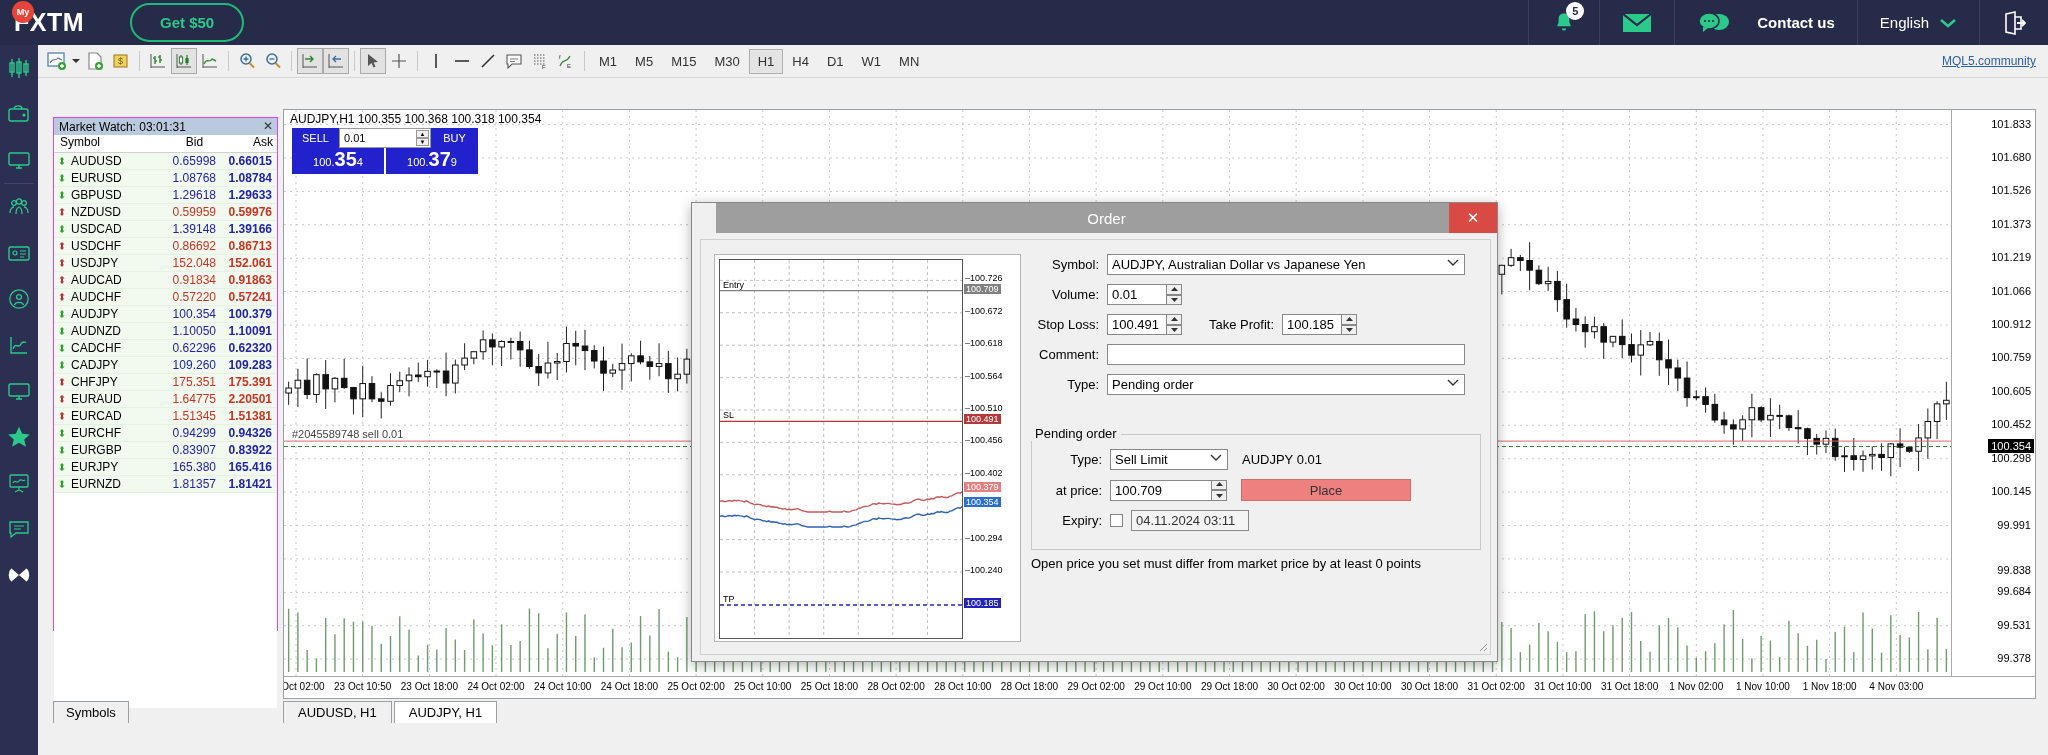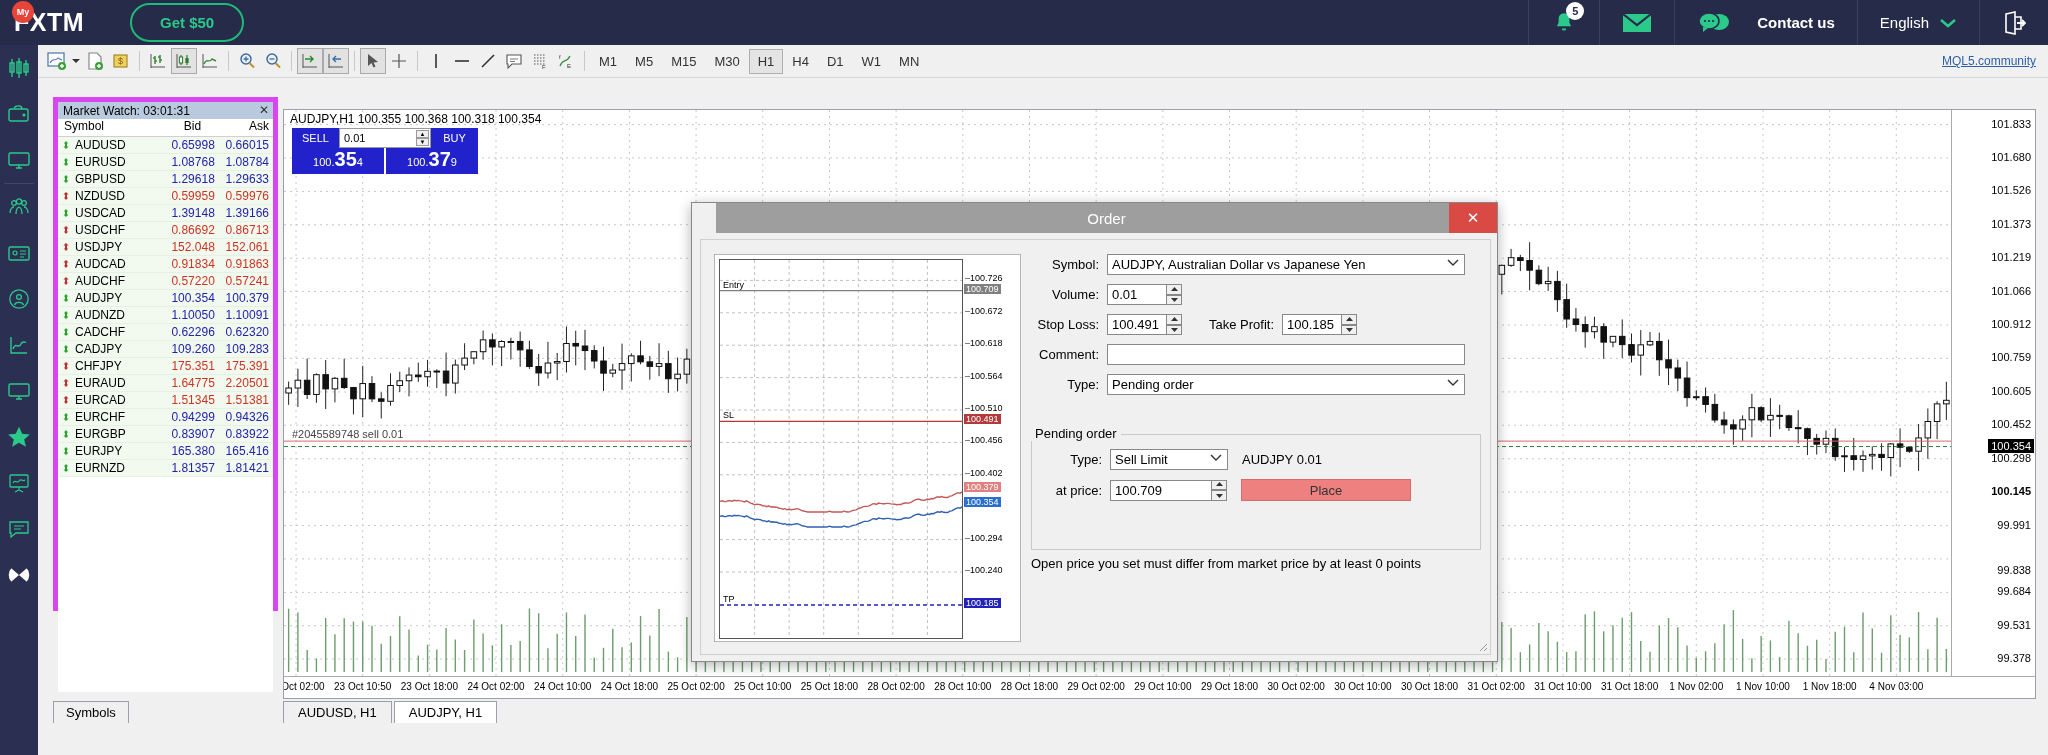--- a/index.html
+++ b/index.html
@@ -49,37 +49,37 @@
   .menu-item { font-size:14px; color:#000; padding:2px 11px; cursor:pointer; }
   #toolbar { height:33px; background:#f0f0f0; display:flex; align-items:center; padding-left:6px; position:relative; border-bottom:1px solid #d8d8d8;}
   .tb-btn { width:26px; height:26px; display:flex; align-items:center; justify-content:center; cursor:pointer; border:1px solid transparent;}
   .tb-btn.sel { border:1px solid #aaa; background:#e2e2e2; }
   .tb-div { width:1px; height:20px; background:#c8c8c8; margin:0 5px; }
   .tf-btn { font-size:13px; color:#333; padding:4px 8px; cursor:pointer; border:1px solid transparent;}
   .tf-btn.active { background:#e4e4e4; border:1px solid #b0b0b0; }
   #mql-link { position:absolute; right:12px; font-size:12px; color:#2f5fa8; text-decoration:underline; cursor:pointer;}
   
   #mw {
-    position:absolute; left:15px; top:52px; width:225px; height:514px;
-    background:#fff; border:5px solid #d946ef;
+    position:absolute; left:15px; top:72px; width:225px; height:514px;
+    background:#fff; border:1px solid #d946ef;
   }
   #mw-title {
     height:17px; background:#b9cade; font-size:12px; color:#000;
     display:flex; align-items:center; padding-left:5px; position:relative;
   }
   #mw-close { position:absolute; right:4px; top:1px; font-size:12px; cursor:pointer; color:#333;}
   #mw-head { height:18px; display:flex; font-size:12px; border-bottom:1px solid #d0d0d0; background:#fff;gap:29px; }
   .mw-h-sym { width:98px; padding-left:6px; }
   .mw-h-bid { width:64px; text-align:right; }
   .mw-h-ask { width:60px; text-align:right; padding-right:4px;}
   .mw-row { height:17px; display:flex; align-items:center; font-size:12px; background:#f2faf0; border-bottom:1px solid #e6f1e3;}
   .mw-sym { width:98px; padding-left:4px; display:flex; align-items:center; color:#000;}
   .arrow { width:8px; height:8px; margin-right:5px; }
   .mw-bid { width:64px; text-align:right; }
-  .mw-ask { width:60px; text-align:right; padding-right:4px;}
+  .mw-ask { width:60px; text-align:right; padding-right:4px;font-weight:bold;}
   #mw-blank { background:#fff; }
   #mw-tabs { position:absolute; left:15px; top:654px; width:225px; height:24px; display:flex; align-items:flex-end;}
   #mw-tab { font-size:13px; padding:3px 12px; border:1px solid #9aa0a6; border-bottom:none; background:#f0f0f0;}
   
   #chart {
     position:absolute; left:245px; top:64px; width:1753px; height:590px;
     background:#fff; border:1px solid #9aa0a6; overflow:hidden;
   }
   #chart-hdr { position:absolute; left:6px; top:2px; font-size:12px; color:#000; z-index:5; white-space:nowrap;}
   #ocp { position:absolute; left:8px; top:18px; width:186px; height:46px; z-index:8; font-family:"Liberation Sans",sans-serif;}
@@ -1287,21 +1287,21 @@
         <div class="pa-lbl" style="top: 40.8923px;">101.680</div>
         <div class="pa-lbl" style="top: 74.4169px;">101.526</div>
         <div class="pa-lbl" style="top: 107.724px;">101.373</div>
         <div class="pa-lbl" style="top: 141.248px;">101.219</div>
         <div class="pa-lbl" style="top: 174.555px;">101.066</div>
         <div class="pa-lbl" style="top: 208.08px;">100.912</div>
         <div class="pa-lbl" style="top: 241.387px;">100.759</div>
         <div class="pa-lbl" style="top: 274.912px;">100.605</div>
         <div class="pa-lbl" style="top: 308.218px;">100.452</div>
         <div class="pa-lbl" style="top: 341.743px;">100.298</div>
-        <div class="pa-lbl" style="top: 375.05px; font-weight: bold;">100.145</div>
+        <div class="pa-lbl" style="top: 375.05px;">100.145</div>
         <div class="pa-lbl" style="top: 408.575px;">99.991</div>
         <div class="pa-lbl" style="top: 454px;">99.838</div>
         <div class="pa-lbl" style="top: 475.406px;">99.684</div>
         <div class="pa-lbl" style="top: 508.713px;">99.531</div>
         <div class="pa-lbl" style="top: 542.02px;">99.378</div>
         <div id="cur-price-tag" style="top: 328.552px;">100.354</div>
       </div>
     <div id="time-axis">
         <div class="ta-lbl" style="left: 12px;">23 Oct 02:00</div>
         <div class="ta-lbl" style="left: 78.68px;">23 Oct 10:50</div>
@@ -1493,20 +1493,27 @@
                   </svg>
                 </div>
               <div>
                   <svg width="7" height="5" viewBox="0 0 7 5">
                     <path d="M0 1 L3.5 5 L7 1 Z" fill="#333"></path>
                   </svg>
                 </div>
             </div>
             <div id="place-btn" style="margin-left:14px">Place</div>
           </div>
+          <div class="frow">
+            <div class="flabel" style="width:70px">Expiry:</div>
+            <div class="cbox"></div>
+            <div class="finput" style="width:118px;margin-left:8px;background:#f4f4f4;color:#333;">
+              <span>04.11.2024 03:11</span>
+            </div>
+          </div>
         </div>
       </div>
 
       <div id="warn-txt">Open price you set must differ from market price by at least 0 points</div>
       <svg id="dlg-resize" viewBox="0 0 12 12">
           <g stroke="#999" stroke-width="1">
             <line x1="11" y1="4" x2="4" y2="11"></line>
             <line x1="11" y1="8" x2="8" y2="11"></line>
           </g>
         </svg>

